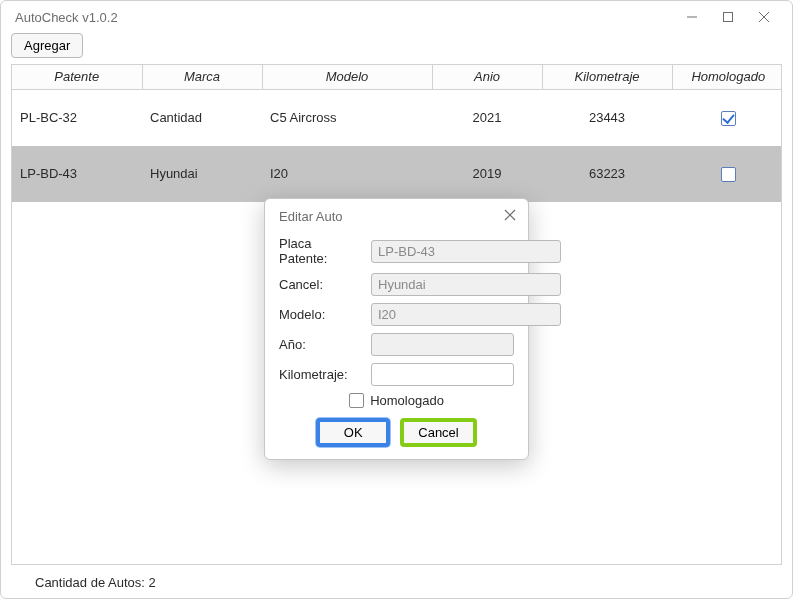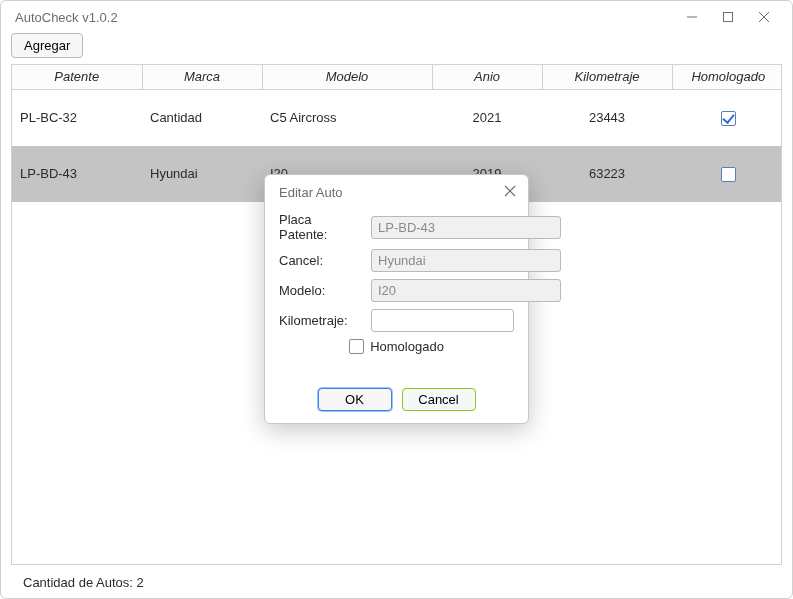--- a/index.html
+++ b/index.html
@@ -100,25 +100,26 @@
     left: 3px; top: 0px;
     width: 5px; height: 9px;
     border: solid #2b6cd8;
     border-width: 0 2px 2px 0;
     transform: rotate(40deg);
   }
   .statusbar {
     padding: 4px 6px 8px 22px;
     font-size: 13px;
     color: #2b2b2b;
+    margin-left: 12px;
   }
   
   .dialog {
     position: absolute;
-    left: 263px; top: 173px;
+    left: 263px; top: 197px;
     width: 265px;
     background: #fff;
     border: 1px solid #c6c6c6;
     border-radius: 6px;
     box-shadow: 0 6px 24px rgba(0,0,0,0.22);
   }
   .dialog-titlebar {
     display: flex;
     align-items: center;
     padding: 10px 12px 8px 14px;
@@ -185,25 +186,24 @@
   }
   .dialog-buttons {
     display: flex;
     justify-content: center;
     gap: 10px;
   }
   .dlg-btn {
     min-width: 74px;
     padding: 3px 14px;
     font-size: 13px;
-    border: 1px solid #84cc16;
+    border: 4px solid #84cc16;
     border-radius: 4px;
     background: #f7f7f7;
     cursor: pointer;
-    margin-top: 24px;
   }
   .dlg-btn.primary {
     border-color: #3b82e6;
     box-shadow: 0 0 0 1px #9ec4f5;
   }
 </style>
 </head>
 <body>
 
 <div class="window">
@@ -296,20 +296,27 @@
       </div>
       <div class="form-row">
         <span class="form-label">Cancel:</span>
         <input class="form-input" disabled="" value="Hyundai" style="">
       </div>
       <div class="form-row">
         <span class="form-label">Modelo:</span>
         <input class="form-input" disabled="" value="I20" style="">
       </div>
       <div class="form-row">
+        <span class="form-label">Año:</span>
+        <div class="spin-wrap disabled">
+          <input class="spin-input" disabled="" value="2019" style="">
+
+        </div>
+      </div>
+      <div class="form-row">
         <span class="form-label">Kilometraje:</span>
         <div class="spin-wrap">
           <input class="spin-input" value="63,223" style="">
 
         </div>
       </div>
 
       <div class="check-row">
         <span id="dlg-homolog-check" class="checkbox"></span>
         <span>Homologado</span>

